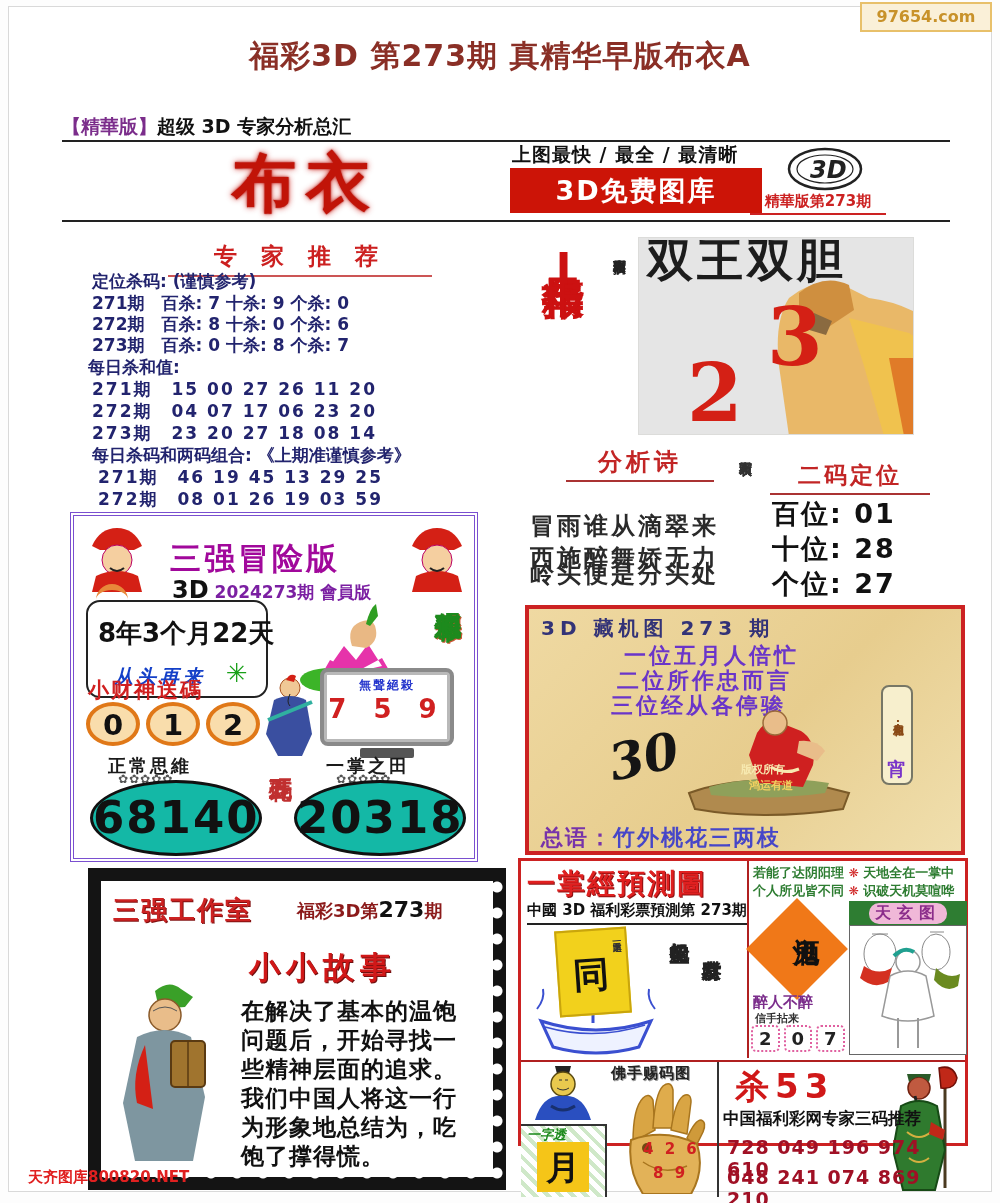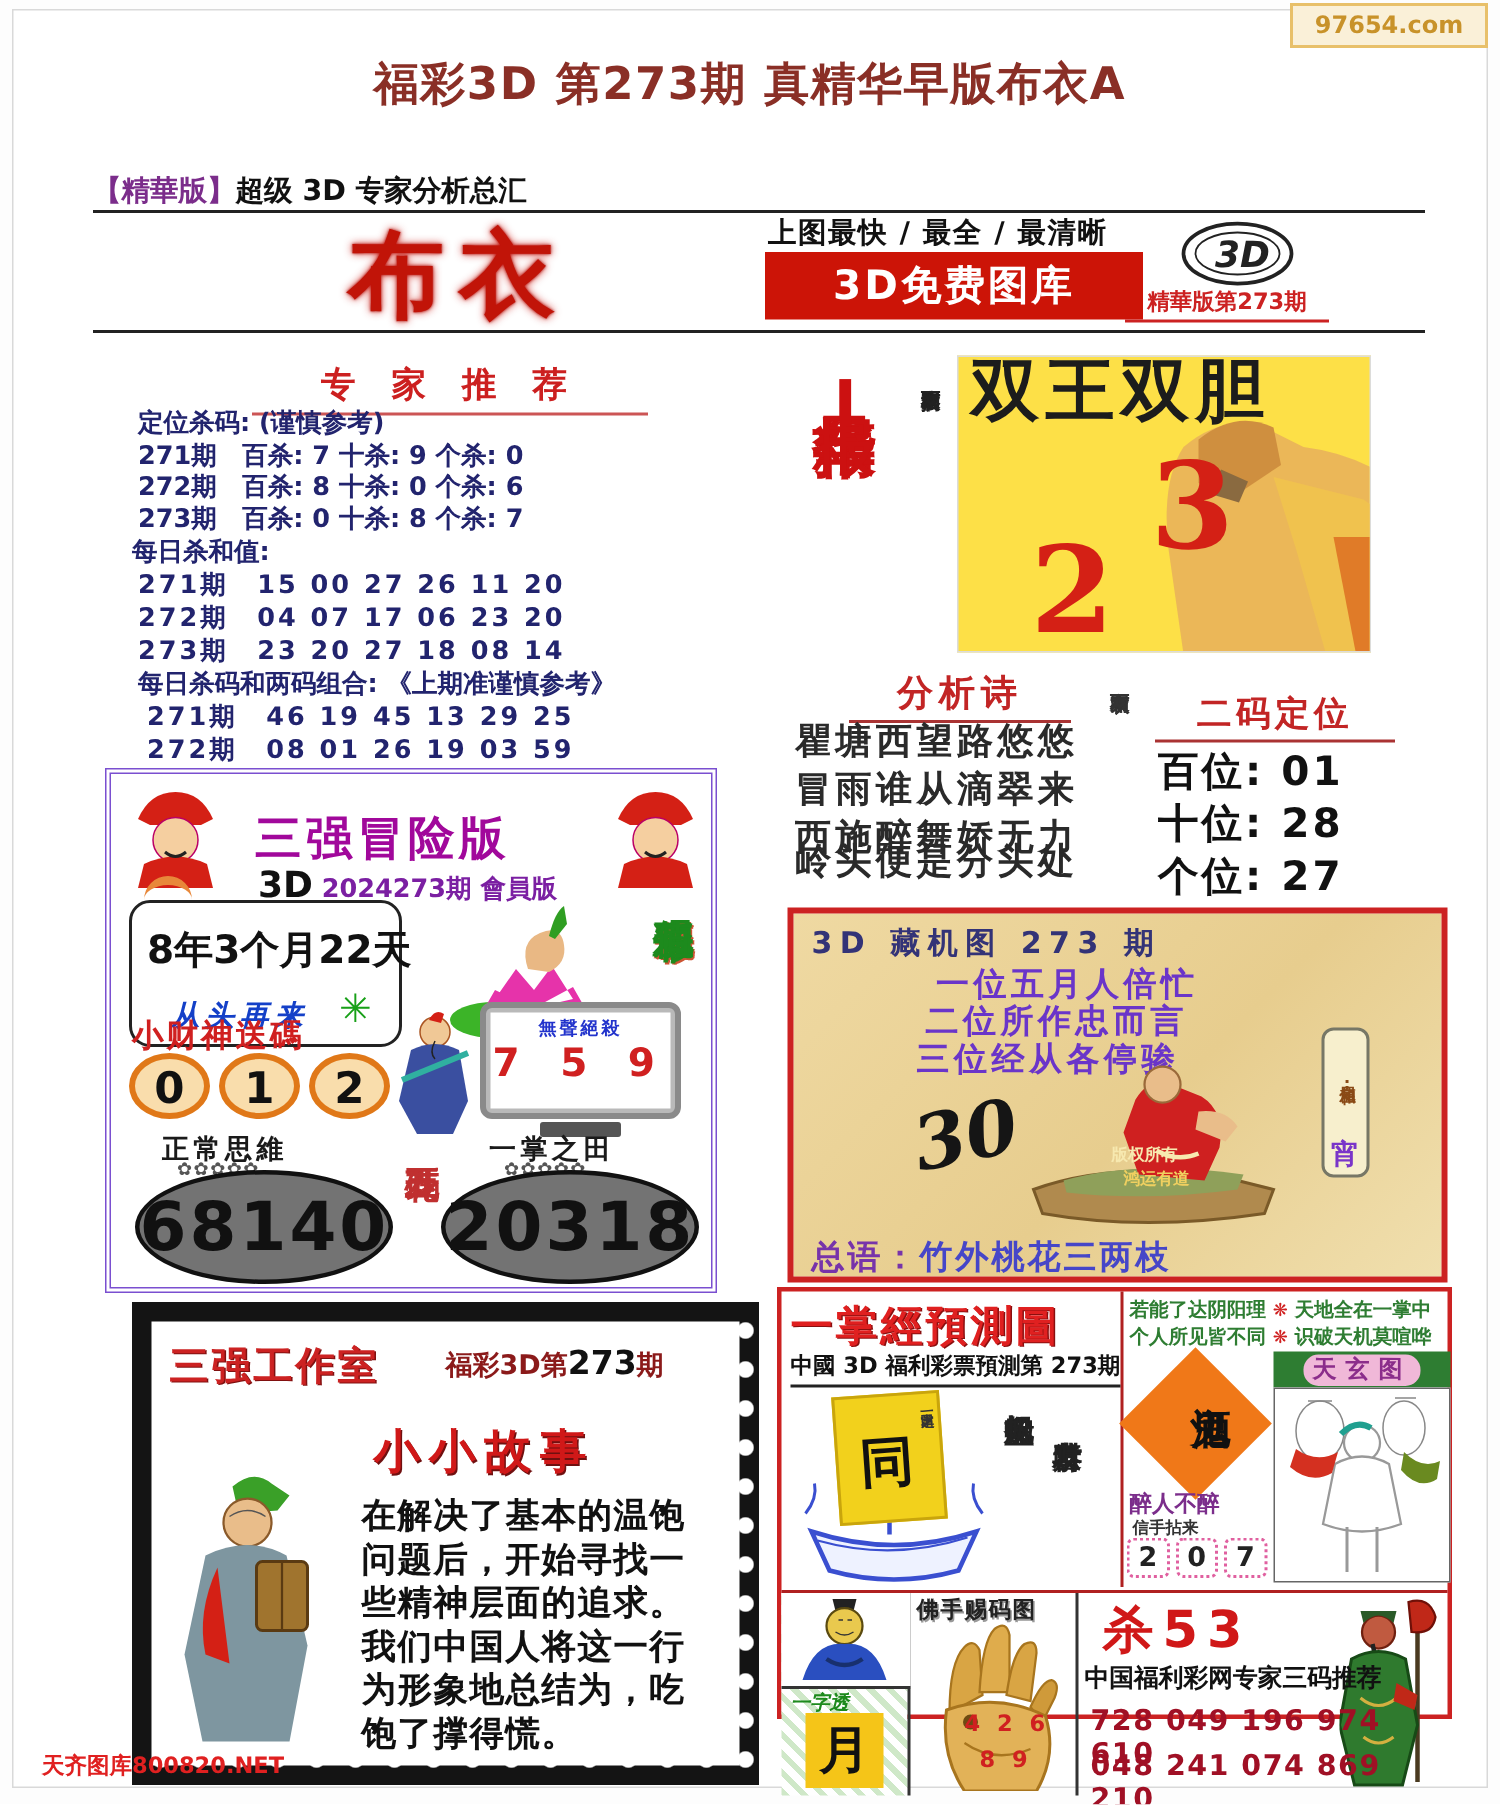--- a/index.html
+++ b/index.html
@@ -26,21 +26,21 @@
   .banner-rule { left:62px; top:220px; width:888px; height:0; border-top:2px solid #222; }
 
   .expert-title { left:168px; top:241px; width:264px; text-align:center; color:#cc2020; font-size:23px; font-weight:bold;
                   letter-spacing:8px; border-bottom:2px solid #cc5555; padding-bottom:3px; }
   .navy { color:#22246e; font-weight:bold; font-size:17px; }
   .exp-line { left:92px; white-space:pre; }
   .num-line { letter-spacing:2px; }
 
   .mr-title { left:540px; top:244px; height:290px; color:#cc1111; font-size:42px; font-weight:bold; line-height:1.12; }
   .mr-src { left:610px; top:250px; height:210px; color:#222; font-size:13px; font-weight:bold; }
-  .mr-img { left:638px; top:237px; width:276px; height:198px; background:#fde047; overflow:hidden; border:1px solid #dcdcda; }
+  .mr-img { left:638px; top:237px; width:276px; height:198px; background:#e5e5e5; overflow:hidden; border:1px solid #dcdcda; }
   .mr-img-title { position:absolute; left:8px; top:-8px; font-size:46px; font-weight:bold; color:#1c1c1c; letter-spacing:4px; }
   .big-red { position:absolute; color:#d42015; font-weight:bold; font-family:"DejaVu Serif","Liberation Serif",serif; }
 
   .poem-title { left:566px; top:446px; width:148px; text-align:center; color:#c22525; font-size:24px; font-weight:bold;
                 letter-spacing:4px; border-bottom:2px solid #a33; padding-bottom:2px; }
   .poem-line { left:530px; font-size:24px; font-weight:bold; color:#2a2a2a; letter-spacing:3px; }
   .poem-note { left:736px; top:452px; height:160px; font-size:13px; font-weight:bold; color:#333; }
   .tc-title { left:770px; top:460px; width:160px; text-align:center; color:#c22525; font-size:23px; font-weight:bold;
               letter-spacing:3px; border-bottom:2px solid #a33; padding-bottom:2px; }
   .tc-row { left:772px; font-size:27px; font-weight:bold; color:#111; letter-spacing:2px; }
@@ -61,21 +61,21 @@
   .circle-num { position:absolute; width:54px; height:44px; border:4px solid #e07818; border-radius:50%;
                 background:#f9ddac; color:#111; font-size:29px; font-weight:bold; text-align:center; line-height:38px; }
   .monitor { left:246px; top:152px; width:134px; height:78px; background:#b9b9b9; border:4px solid #8a8a8a; border-radius:8px; }
   .monitor .scr { position:absolute; inset:3px; background:#fff; text-align:center; }
   .silent { font-size:12px; color:#2233cc; font-weight:bold; letter-spacing:2px; margin-top:2px; }
   .silent-num { font-size:26px; color:#d02020; font-weight:bold; letter-spacing:9px; }
   .monitor-stand { left:286px; top:232px; width:54px; height:10px; background:#555; border-radius:2px; }
   .think { font-size:18px; color:#1a1a1a; letter-spacing:3px; }
   .flowers { color:#555; font-size:12px; letter-spacing:1px; }
   .oval-num { position:absolute; width:172px; height:76px; border:3px solid #111; border-radius:50%;
-              font-size:45px; font-weight:bold; color:#111; text-align:center; line-height:70px; letter-spacing:2px; background:#737373; }
+              font-size:45px; font-weight:bold; color:#111; text-align:center; line-height:70px; letter-spacing:2px; background:#14b8a6; }
   .bloom { left:192px; top:244px; height:102px; font-size:23px; color:#c03030; font-weight:bold; }
 
   
   .cj-box { left:525px; top:605px; width:440px; height:250px; border:4px solid #cc2222;
             background:linear-gradient(135deg,#efd9a2,#e7cd8e 55%,#f0dfae); }
   .cj-title { left:12px; top:6px; font-size:20px; font-weight:bold; color:#333377; letter-spacing:5px; }
   .cj-line { left:95px; font-size:22px; font-weight:bold; color:#6a35c9; letter-spacing:3px; }
   .cj-hand { left:80px; top:118px; font-size:50px; font-weight:bold; color:#151515; transform:rotate(-12deg);
              font-family:"DejaVu Serif","Liberation Serif",serif; font-style:italic; }
   .cj-tail { left:352px; top:76px; width:32px; height:100px; border:2px solid #776; border-radius:8px; background:#f7efcd;
@@ -189,21 +189,20 @@
       <path d="M210,80 l60,15 35,25 v78 h-60 l-20,-70z" fill="#f0c24e"></path>
       <path d="M250,120 h60 v78 h-45z" fill="#e07b28"></path>
       <path d="M175,75 l18,8 -6,14 -20,-6z" fill="#8a6a40"></path>
     </svg>
     <div class="mr-img-title">双王双胆</div>
     <div class="big-red" style="left:48px; top:108px; font-size:80px;">2</div>
     <div class="big-red" style="left:128px; top:52px; font-size:80px;">3</div>
   </div>
 
   <div class="abs poem-title">分析诗</div>
-  <div class="abs poem-line" style="top:478px;">瞿塘西望路悠悠</div>
   <div class="abs poem-line" style="top:510px;">冒雨谁从滴翠来</div>
   <div class="abs poem-line" style="top:542px;">西施醉舞娇无力</div>
   <div class="abs poem-line" style="top:558px;font-family:Liberation Mono, monospace;">岭头便是分头处</div>
   <div class="abs vert poem-note">布衣天布衣天下网</div>
   <div class="abs tc-title">二码定位</div>
   <div class="abs tc-row" style="top:496px;">百位: 01</div>
   <div class="abs tc-row" style="top:531px;">十位: 28</div>
   <div class="abs tc-row" style="top:566px;">个位: 27</div>
 
   <div class="abs sq-box">

